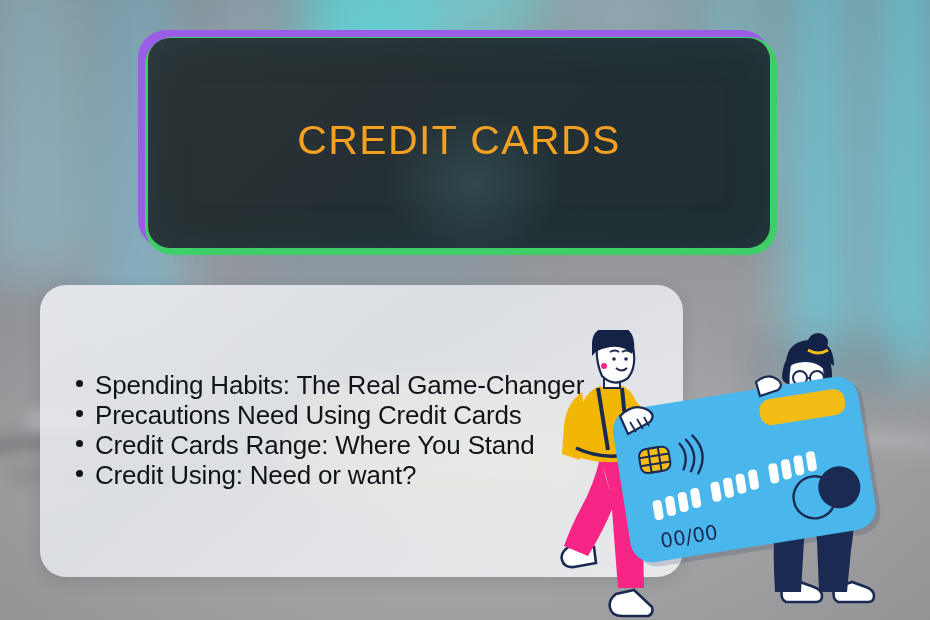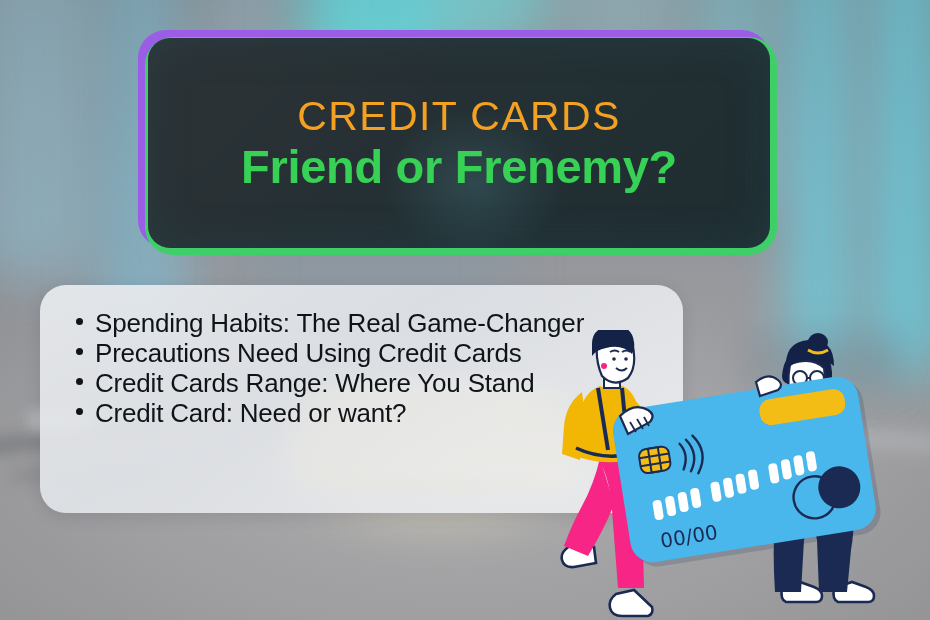--- a/index.html
+++ b/index.html
@@ -90,26 +90,26 @@
     color:#f4a020; font-size:41px; font-weight:normal; letter-spacing:1.4px;
     text-transform:uppercase; line-height:1.05; margin-bottom:4px;
   }
   #title-line2 {
     position:relative; z-index:2;
     color:#37d155; font-size:47px; font-weight:bold; letter-spacing:-.3px; line-height:1.05;
   }
 
   
   #list-panel {
-    position:absolute; left:40px; top:285px; width:643px; height:228px;
+    position:absolute; left:40px; top:285px; width:643px; height:292px;
     border-radius:26px;
     background:linear-gradient(150deg, rgba(233,235,238,.93) 0%, rgba(226,229,233,.90) 40%, rgba(238,239,241,.92) 100%);
     box-shadow:0 4px 16px rgba(40,45,55,.14);
     padding:24px 0 24px 22px;
-    display:flex; flex-direction:column; justify-content:flex-start;
+    display:flex; flex-direction:column; justify-content:center;
   }
   .bullet-row { display:flex; align-items:baseline; gap:12px; }
   .bullet-dot {
     width:7px; height:7px; border-radius:50%; background:#111418;
     flex:0 0 auto; transform:translateY(-7px); margin-left:14px;
   }
   .bullet-text {
     color:#101418; font-size:26px; line-height:1.15; letter-spacing:-.2px;
     white-space:nowrap;
   }
@@ -152,21 +152,20 @@
   </div>
 
   <div id="vignette"></div>
 </div>
 
 <div id="title-card">
   <div id="title-glow-purple"></div>
   <div id="title-glow-green"></div>
   <div id="title-inner">
     <div id="title-line1">CREDIT CARDS</div>
-    <div id="title-line2">Friend or Frenemy?</div>
   </div>
 </div>
 
 <div id="list-panel">
 
   <div class="bullet-row">
     <span class="bullet-dot"></span>
     <span class="bullet-text">Spending Habits: The Real Game-Changer</span>
   </div>
 
@@ -175,21 +174,21 @@
     <span class="bullet-text">Precautions Need Using Credit Cards</span>
   </div>
 
   <div class="bullet-row">
     <span class="bullet-dot"></span>
     <span class="bullet-text">Credit Cards Range: Where You Stand</span>
   </div>
 
   <div class="bullet-row">
     <span class="bullet-dot"></span>
-    <span class="bullet-text">Credit Card: Need or want?</span>
+    <span class="bullet-text">Credit Using: Need or want?</span>
   </div>
 
 </div>
 
 <div id="illustration">
 <svg viewBox="0 0 370 290" xmlns="http://www.w3.org/2000/svg">
 
   <g>
 
     <path d="M222 258 q-2 12 4 14 h30 q6 0 6 -6 q0 -6 -8 -9 l-14 -5 z" fill="#fff" stroke="#1b2a52" stroke-width="2.6"></path>

